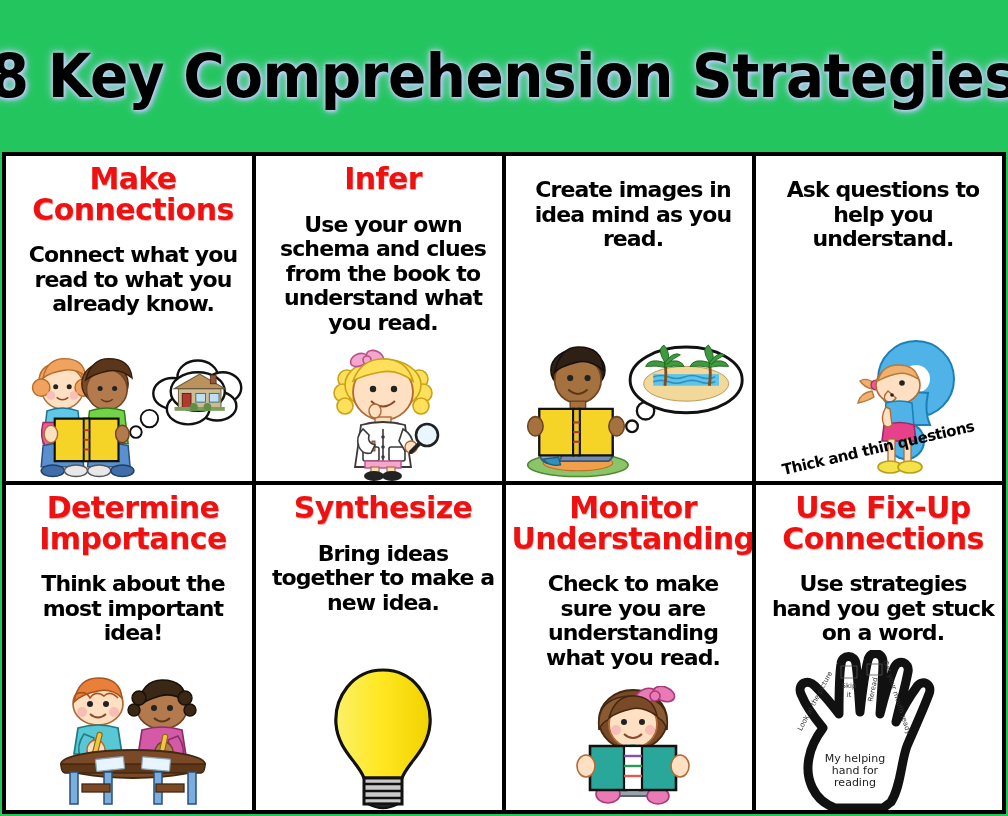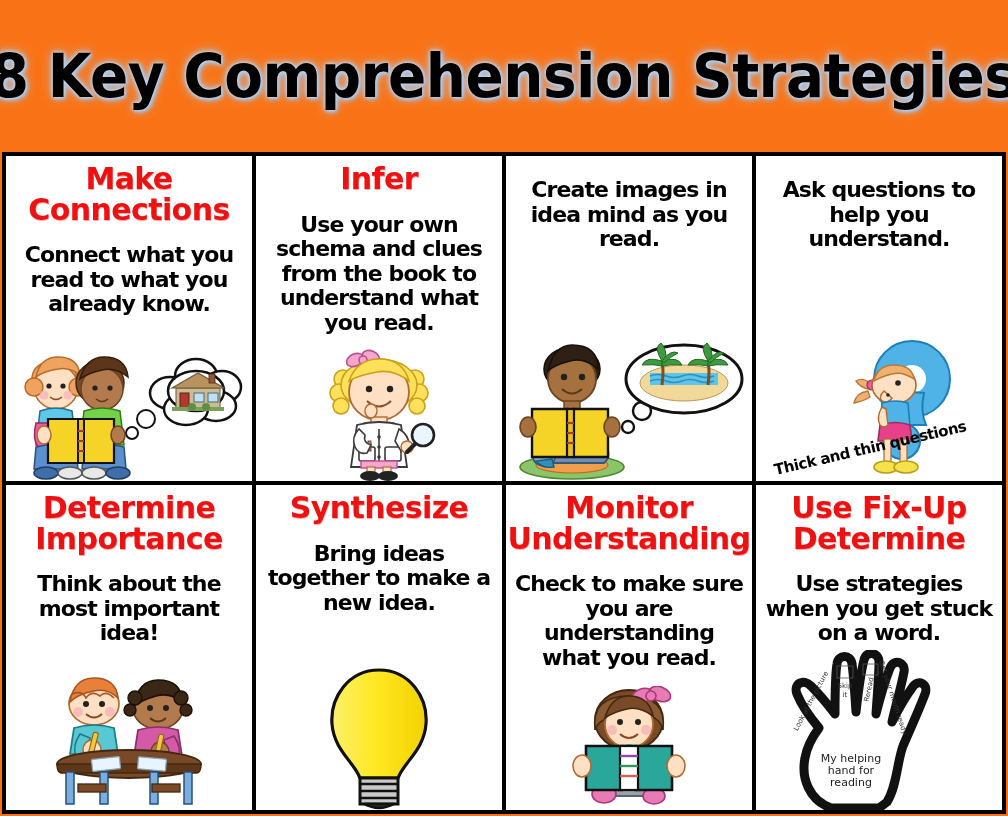--- a/index.html
+++ b/index.html
@@ -11,21 +11,21 @@
   body {
     width: 1008px;
     height: 816px;
     overflow: hidden;
     font-family: "DejaVu Sans", sans-serif;
   }
   .poster {
     position: relative;
     width: 1008px;
     height: 816px;
-    background: #f97316;
+    background: #22c55e;
   }
 
   
   .title-bar {
     height: 152px;
     display: flex;
     align-items: center;
     justify-content: center;
   }
   .poster-title {
@@ -59,21 +59,21 @@
   }
   .cell {
     position: relative;
     border-right: 4px solid #000;
     border-bottom: 4px solid #000;
     box-sizing: border-box;
     overflow: hidden;
     display: flex;
     flex-direction: column;
     align-items: center;
-    padding: 4px 4px 0 4px;
+    padding: 4px 4px 0 12px;
     background: #fff;
   }
   .cell-heading {
     font-family: "DejaVu Sans", sans-serif;
     font-weight: bold;
     color: #ee1111;
     font-size: 30px;
     line-height: 1.02;
     text-align: center;
     letter-spacing: -0.6px;
@@ -483,22 +483,22 @@
             <line x1="66" y1="80" x2="84" y2="80" stroke="#2a9a5a" stroke-width="2.4"></line>
             <line x1="66" y1="90" x2="84" y2="90" stroke="#e05a5a" stroke-width="2.4"></line>
             <ellipse cx="28" cy="80" rx="9" ry="11" fill="#ffe0c2" stroke="#b06a35" stroke-width="1.6"></ellipse>
             <ellipse cx="122" cy="80" rx="9" ry="11" fill="#ffe0c2" stroke="#b06a35" stroke-width="1.6"></ellipse>
           </g>
         </svg>
       </div>
     </div>
 
     <div class="cell">
-      <div class="cell-heading">Use Fix-Up Determine</div>
-      <div class="cell-body">Use strategies when you get stuck on a word.</div>
+      <div class="cell-heading">Use Fix-Up Connections</div>
+      <div class="cell-body">Use strategies hand you get stuck on a word.</div>
       <div class="cell-art">
         <svg width="200" height="160" viewBox="0 0 200 160" aria-hidden="true">
 
           <path d="M52 158
                    C 30 150 22 128 26 108
                    C 28 96 34 86 40 78
                    C 30 66 22 54 18 44
                    C 14 34 24 28 32 36
                    C 40 44 50 56 56 64
                    C 56 46 56 26 58 14

